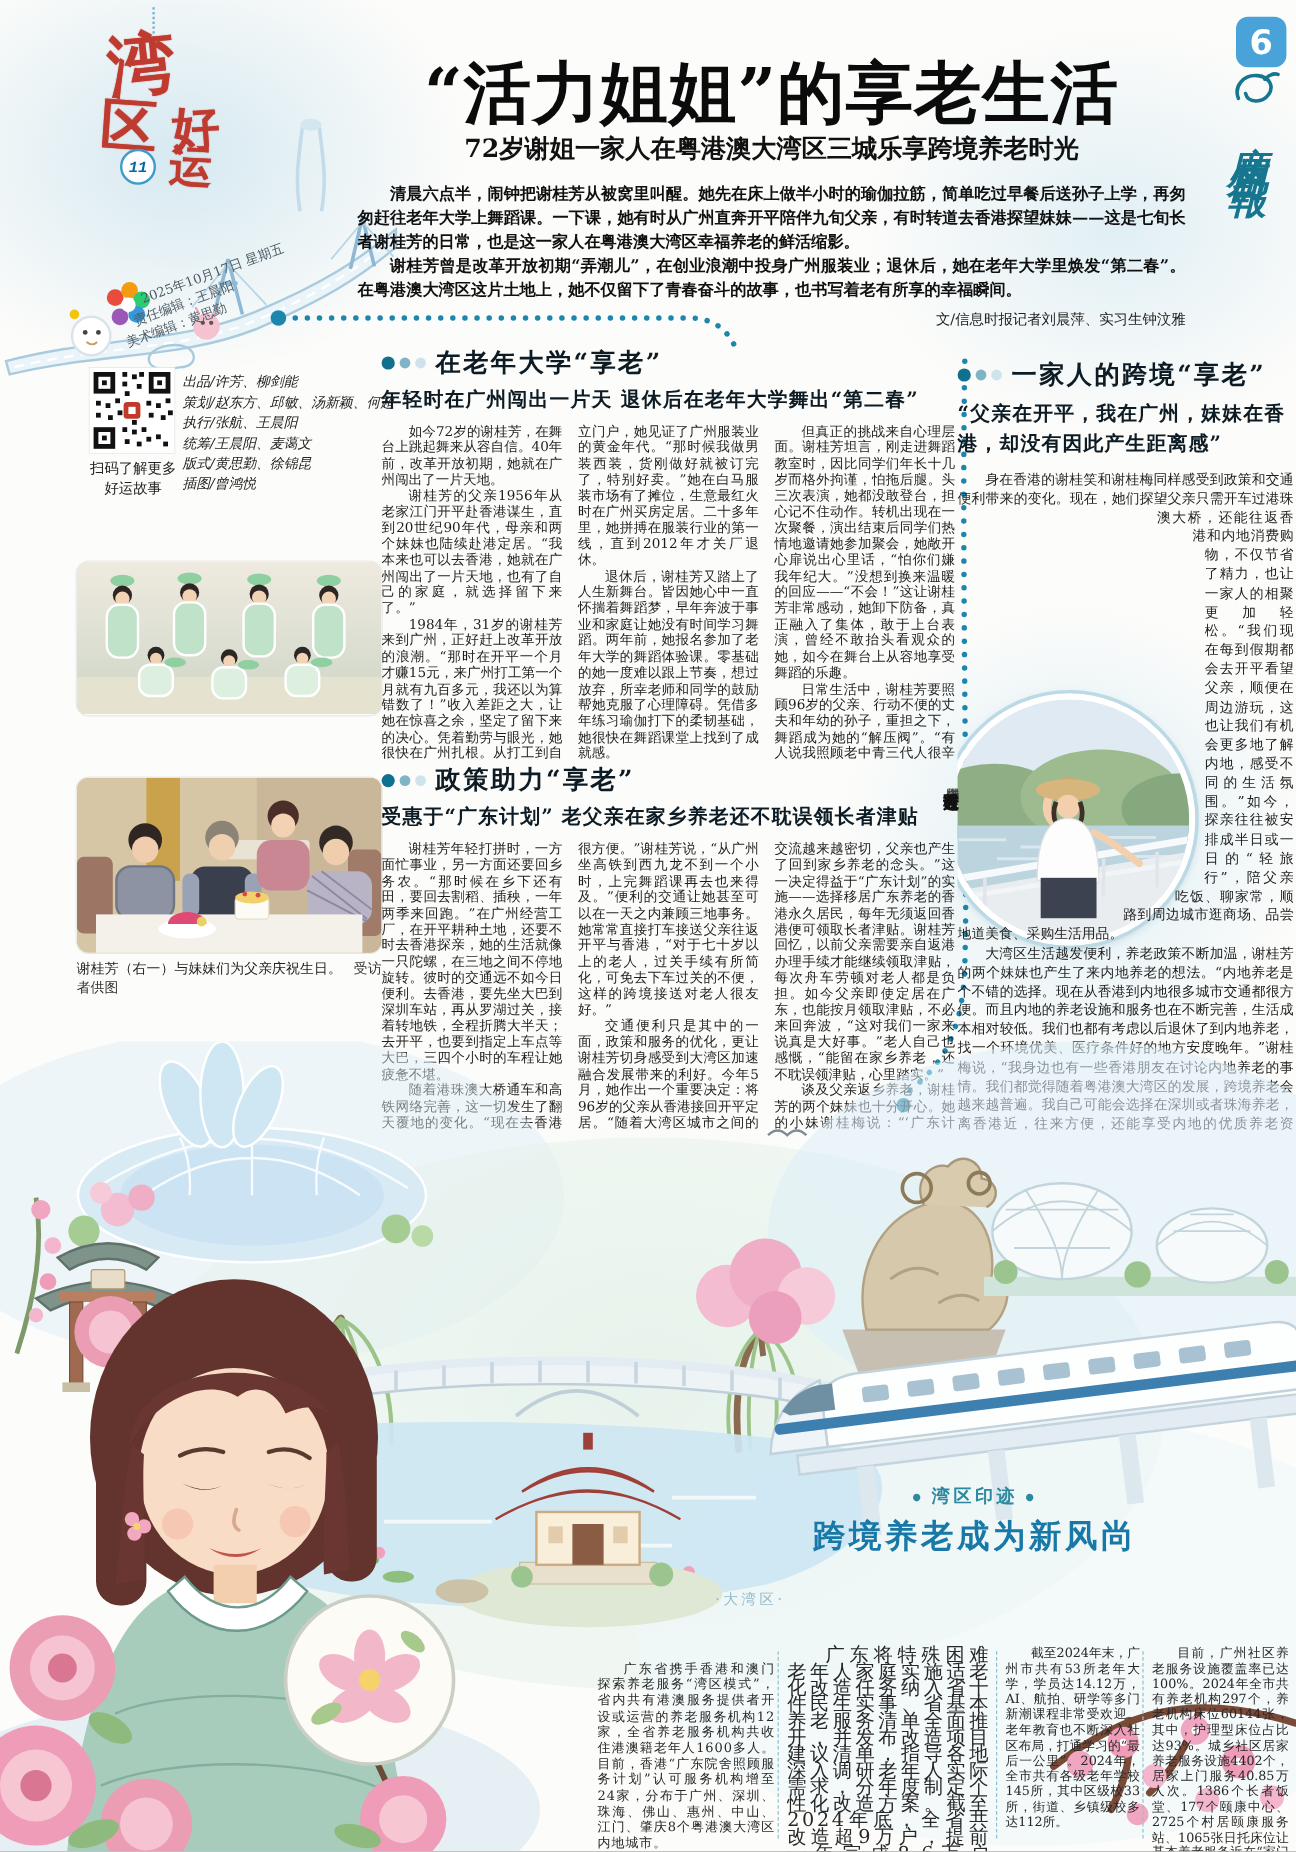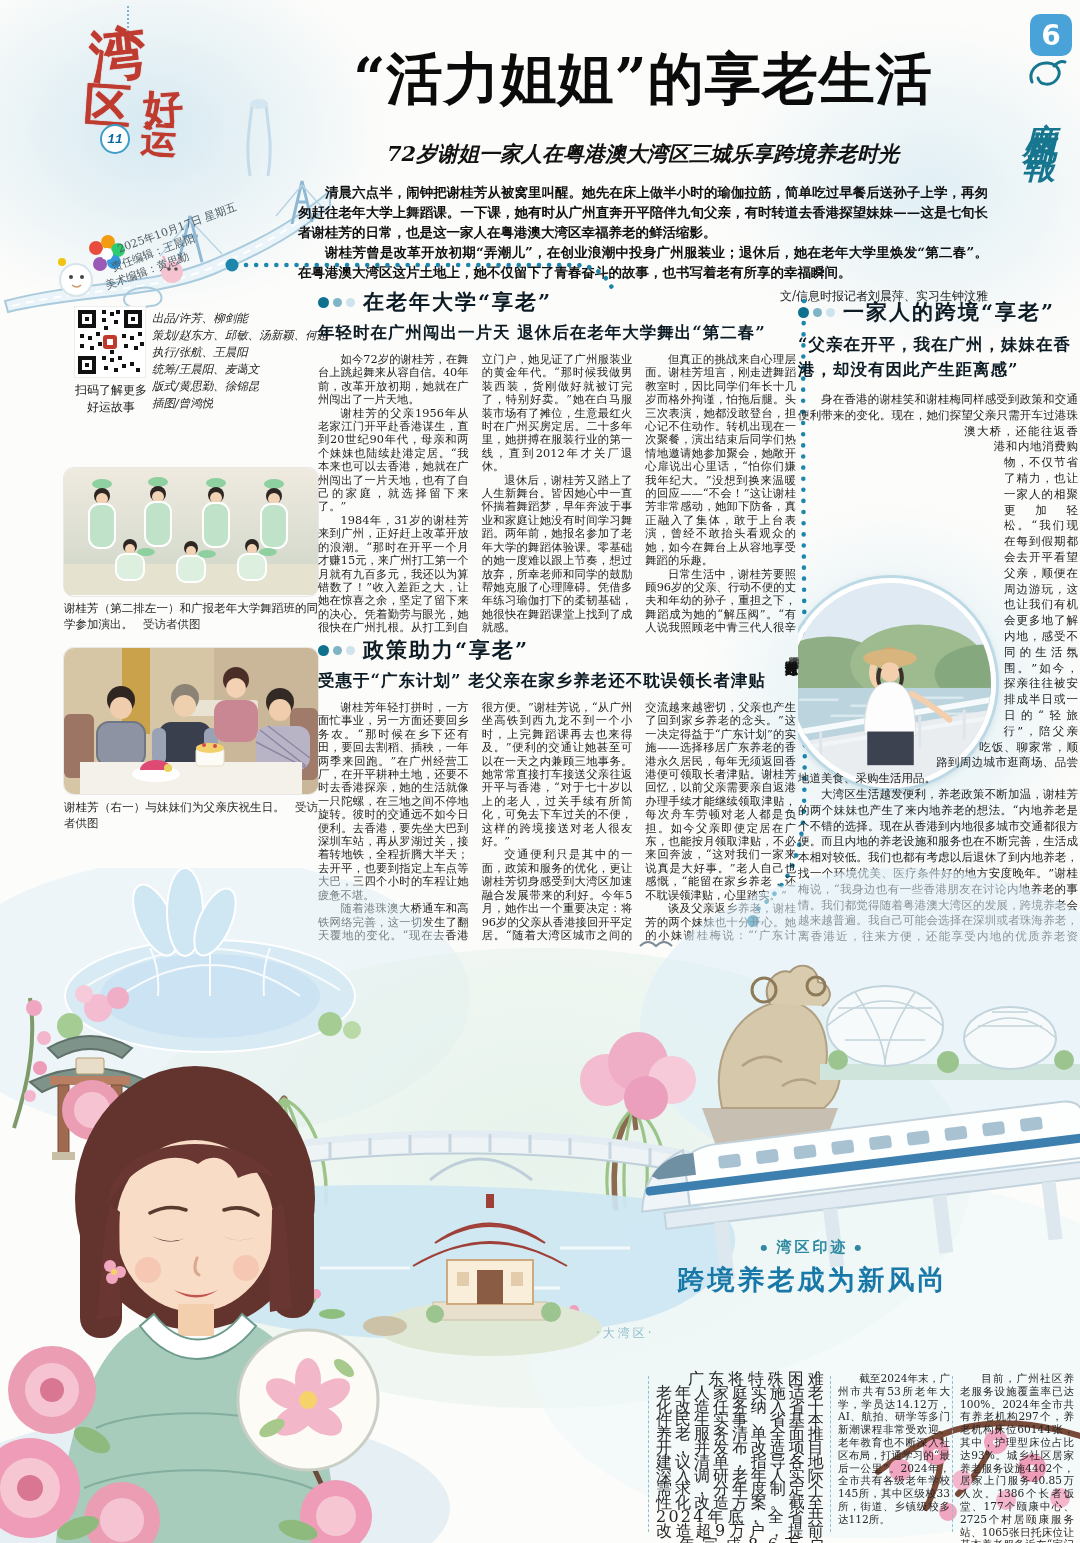--- a/index.html
+++ b/index.html
@@ -27,21 +27,21 @@
   .issue-badge{left:100px;top:124px;width:26px;height:26px;border-radius:50%;border:2px solid #3e9cc9;
     background:#fff;color:#0369a1;font-size:13px;font-weight:bold;font-style:italic;
     display:flex;align-items:center;justify-content:center;font-family:Liberation Mono, monospace;}
   .dateline{left:118px;top:212px;width:170px;transform:rotate(-20deg);font-size:11px;color:#4b5a64;
     line-height:15px;white-space:nowrap;}
   .dateline .dl2{margin-left:-12px;} .dateline .dl3{margin-left:-24px;}
   .topdots{left:127px;top:6px;height:38px;border-left:2px dotted #7fb3d0;}
   
   .head-block{left:298px;top:48px;width:690px;}
   .headline{font-size:56px;font-weight:900;text-align:center;letter-spacing:1px;color:#0b0b0b;line-height:1.1;}
-  .subheadline{margin-top:30px;font-size:21px;font-weight:700;text-align:center;color:#111;font-style:italic;}
+  .subheadline{margin-top:0;font-size:21px;font-weight:700;text-align:center;color:#111;}
   .lead{margin-top:14px;font-size:13.5px;font-weight:600;line-height:20px;text-align:justify;color:#101010;}
   .lead p{margin:0;text-indent:2em;}
   .byline{margin-top:6px;text-align:right;font-size:12px;color:#222;font-weight:400;}
   
   .hdots{left:222px;top:252px;} .vdots{left:740px;top:295px;}
   
   .qr{left:74px;top:306px;width:72px;height:72px;}
   .qr-cap{left:56px;top:382px;width:110px;text-align:center;font-size:12px;line-height:17px;color:#222;}
   .credit-lines{left:152px;top:310px;font-size:11.5px;line-height:17px;color:#222;font-style:italic;}
   
@@ -274,23 +274,20 @@
           </g>
         <g transform="translate(188,78)">
             <circle cx="0" cy="0" r="7" fill="#2e2622"></circle>
             <circle cx="0" cy="3" r="5" fill="#f2d3b5"></circle>
             <rect x="-14" y="8" width="28" height="26" rx="9" fill="#ddf0e0" stroke="#fff" stroke-width="2"></rect>
             <ellipse cx="16" cy="6" rx="9" ry="4" fill="#8fd0a0"></ellipse>
           </g>
       </g>
     </svg>
   </div>
-  <div class="abs photo-cap cap1">
-    <span>谢桂芳（第二排左一）和广报老年大学舞蹈班的同学参加演出。</span><span class="credit">受访者供图</span>
-  </div>
 
   <div class="abs photo photo2">
     <svg viewBox="0 0 254 147" preserveAspectRatio="none" width="254" height="147">
       <rect width="254" height="147" fill="#d6c6a6"></rect>
       <rect x="150" width="104" height="147" fill="#cab79a"></rect>
       <rect x="58" width="28" height="86" fill="#c9a24b"></rect>
       <rect x="120" y="52" width="74" height="16" rx="3" fill="#e9e3d4"></rect>
       <rect x="0" y="66" width="30" height="64" rx="6" fill="#7e4a42" opacity=".65"></rect>
       <rect x="226" y="60" width="28" height="72" rx="6" fill="#7e4a42" opacity=".55"></rect>
       <g>
@@ -623,20 +620,23 @@
   </svg>
   <div class="abs illus-label">·大湾区·</div>
 
   <div class="abs fp-head">
     <div class="fp-tag">湾区印迹</div>
     <div class="fp-title">跨境养老成为新风尚</div>
   </div>
   <div class="abs fp-sep sep1"></div>
   <div class="abs fp-sep sep2"></div>
   <div class="abs fp-sep sep3"></div>
+  <div class="abs fp-col fpc1">
+      <p>广东省携手香港和澳门探索养老服务“湾区模式”，省内共有港澳服务提供者开设或运营的养老服务机构12家，全省养老服务机构共收住港澳籍老年人1600多人。目前，香港“广东院舍照顾服务计划”认可服务机构增至24家，分布于广州、深圳、珠海、佛山、惠州、中山、江门、肇庆8个粤港澳大湾区内地城市。</p>
+    </div>
   <div class="abs fp-col fpc2">
       <p>广东将特殊困难老年人家庭实施适老化改造任务纳入省十件民生实事、省基本养老服务清单全面推开，并发布改造项目建议清单，指导各地深入调研老年人实际需求，分年度制定个性化改造方案。截至2024年底，全省共改造超9万户，提前一年完成8.6万户的“十四五”规划目标任务。</p>
     </div>
   <div class="abs fp-col fpc3">
       <p>截至2024年末，广州市共有53所老年大学，学员达14.12万，AI、航拍、研学等多门新潮课程非常受欢迎。老年教育也不断深入社区布局，打通学习的“最后一公里”。2024年，全市共有各级老年学校145所，其中区级校33所，街道、乡镇级校多达112所。</p>
     </div>
   <div class="abs fp-col fpc4">
       <p>目前，广州社区养老服务设施覆盖率已达100%。2024年全市共有养老机构297个，养老机构床位60144张，其中，护理型床位占比达93%。城乡社区居家养老服务设施4402个，居家上门服务40.85万人次。1386个长者饭堂、177个颐康中心、2725个村居颐康服务站、1065张日托床位让基本养老服务近在“家门口”。</p>
     </div>
 

